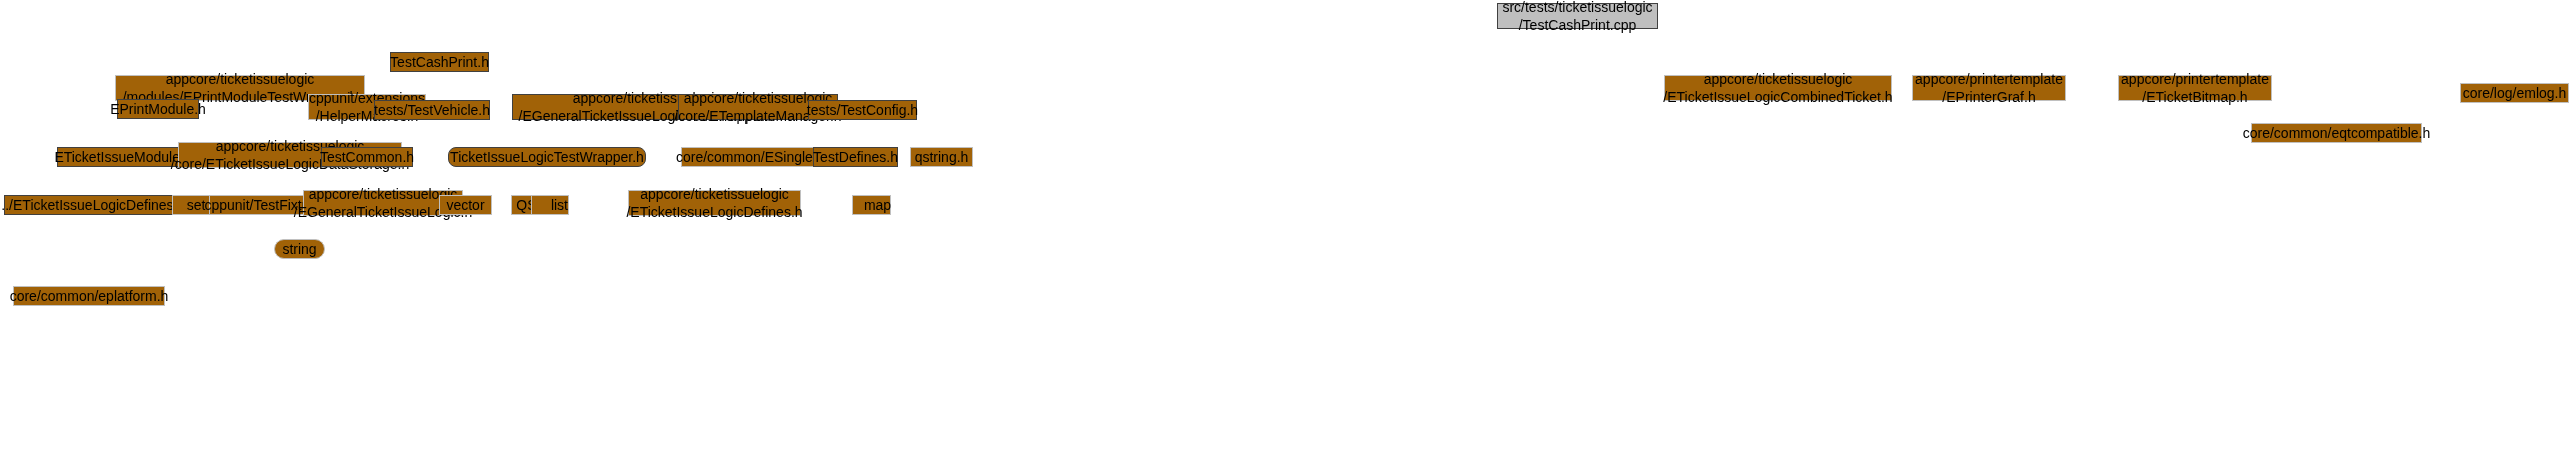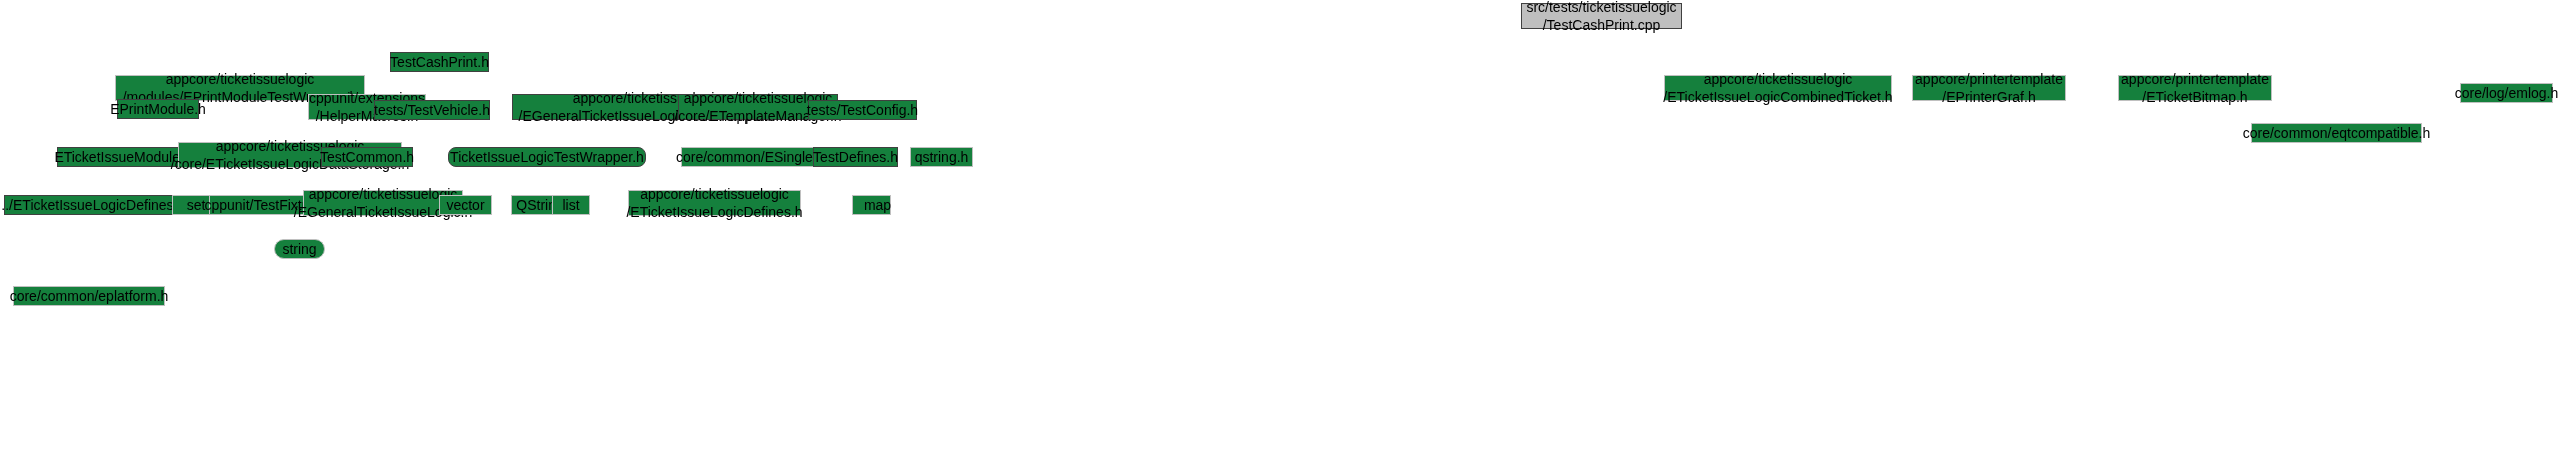--- a/index.html
+++ b/index.html
@@ -12,21 +12,21 @@
     overflow:hidden;
   }
   #edges{position:absolute;left:0;top:0;width:2576px;height:454px;}
   .node{
     position:absolute;
     box-sizing:border-box;
     display:flex;
     align-items:center;
     justify-content:center;
     text-align:center;
-    background:#15803d;
+    background:#a16207;
     border:0.9px solid #c0c0c0;
     color:#000000;
     font-size:14px;
     line-height:18px;
     white-space:pre;
     letter-spacing:0px;
     z-index:5;
   }
   .node.root{
     background:#bfbfbf;
@@ -101,33 +101,33 @@
         <path d="M NaN 127 C NaN 167.5 928.28 194 929 208" marker-end="url(#arrow)"></path>
         <path d="M NaN 127 C NaN 191 343 241 319 255" marker-end="url(#arrow)"></path>
         <path d="M NaN 178 C NaN 193 927.74 194 929 208" marker-end="url(#arrow)"></path>
         <path d="M NaN 178 C NaN 216.5 343 241 319 255" marker-end="url(#arrow)"></path>
         <path d="M NaN 230 C NaN 242.5 343 241 319 255" marker-end="url(#arrow)"></path>
         <path d="M NaN 216 C NaN 217.25 489.664 204.5 496 218.5" marker-end="url(#arrow)"></path>
         <path d="M NaN 230 C NaN 242.5 325.408 241 319 255" marker-end="url(#arrow)"></path>
       </g>
   </svg>
   <div id="nodes-layer">
-      <div class="node root" style="left: 1497px; top: 2.8px; width: 161px; height: 26px; margin-left: 24px;"><span class="lbl">src/tests/ticketissuelogic
+      <div class="node root" style="left: 1497px; top: 2.8px; width: 161px; height: 26px;"><span class="lbl">src/tests/ticketissuelogic
 /TestCashPrint.cpp</span></div>
       <div class="node" style="left: 115px; top: 75px; width: 250px; height: 26px;"><span class="lbl">appcore/ticketissuelogic
 /modules/EPrintModuleTestWrapper.h</span></div>
       <div class="node strong" style="left: 390px; top: 52px; width: 99px; height: 20px;"><span class="lbl">TestCashPrint.h</span></div>
       <div class="node" style="left: 1664px; top: 75px; width: 228px; height: 26px;"><span class="lbl">appcore/ticketissuelogic
 /ETicketIssueLogicCombinedTicket.h</span></div>
       <div class="node" style="left: 1912px; top: 75px; width: 154px; height: 26px;"><span class="lbl">appcore/printertemplate
 /EPrinterGraf.h</span></div>
       <div class="node" style="left: 2118px; top: 75px; width: 154px; height: 26px;"><span class="lbl">appcore/printertemplate
 /ETicketBitmap.h</span></div>
       <div class="node" style="left: 2251px; top: 83px; width: 171px; height: 20px; margin-top: 40px;"><span class="lbl">core/common/eqtcompatible.h</span></div>
-      <div class="node" style="left: 2460px; top: 83px; width: 93px; height: 20px;"><span class="lbl">core/log/emlog.h</span></div>
+      <div class="node" style="left: 2460px; top: 83px; width: 109px; height: 20px;"><span class="lbl">core/log/emlog.h</span></div>
       <div class="node strong" style="left: 117px; top: 99px; width: 82px; height: 20px;"><span class="lbl">EPrintModule.h</span></div>
       <div class="node" style="left: 308px; top: 94px; width: 118px; height: 26px;"><span class="lbl">cppunit/extensions
 /HelperMacros.h</span></div>
       <div class="node strong" style="left: 374px; top: 100px; width: 116px; height: 20px;"><span class="lbl">tests/TestVehicle.h</span></div>
       <div class="node strong" style="left: 512px; top: 94px; width: 270px; height: 26px;"><span class="lbl">appcore/ticketissuelogic
 /EGeneralTicketIssueLogicTestWrapper.h</span></div>
       <div class="node strong" style="left: 678px; top: 94px; width: 160px; height: 26px;"><span class="lbl">appcore/ticketissuelogic
 /core/ETemplateManager.h</span></div>
       <div class="node strong" style="left: 808px; top: 100px; width: 109px; height: 20px;"><span class="lbl">tests/TestConfig.h</span></div>
       <div class="node strong" style="left: 57px; top: 147px; width: 132px; height: 20px;"><span class="lbl">ETicketIssueModule.h</span></div>
@@ -138,21 +138,21 @@
       <div class="node" style="left: 681px; top: 147px; width: 158px; height: 20px;"><span class="lbl">core/common/ESingleton.h</span></div>
       <div class="node strong" style="left: 813px; top: 147px; width: 85px; height: 20px;"><span class="lbl">TestDefines.h</span></div>
       <div class="node" style="left: 910px; top: 147px; width: 63px; height: 20px;"><span class="lbl">qstring.h</span></div>
       <div class="node strong" style="left: 3.8px; top: 195px; width: 179px; height: 20px;"><span class="lbl">../ETicketIssueLogicDefines.h</span></div>
       <div class="node" style="left: 172px; top: 195px; width: 38px; height: 20px; padding-left: 10px;"><span class="lbl">set</span></div>
       <div class="node" style="left: 209px; top: 195px; width: 120px; height: 20px;"><span class="lbl">cppunit/TestFixture.h</span></div>
       <div class="node" style="left: 303px; top: 190px; width: 160px; height: 26px;"><span class="lbl">appcore/ticketissuelogic
 /EGeneralTicketIssueLogic.h</span></div>
       <div class="node" style="left: 439px; top: 195px; width: 53px; height: 20px;"><span class="lbl">vector</span></div>
       <div class="node" style="left: 511px; top: 195px; width: 58px; height: 20px;"><span class="lbl">QString</span></div>
-      <div class="node" style="left: 552px; top: 195px; width: 38px; height: 20px;"><span class="lbl">list</span></div>
+      <div class="node" style="left: 531px; top: 195px; width: 38px; height: 20px; justify-content: flex-end;"><span class="lbl">list</span></div>
       <div class="node" style="left: 628px; top: 190px; width: 173px; height: 26px;"><span class="lbl">appcore/ticketissuelogic
 /ETicketIssueLogicDefines.h</span></div>
       <div class="node" style="left: 852px; top: 195px; width: 39px; height: 20px; padding-left: 12px;"><span class="lbl">map</span></div>
       <div class="node" style="left: 13px; top: 239px; width: 152px; height: 20px; margin-top: 47px;"><span class="lbl">core/common/eplatform.h</span></div>
       <div class="node" style="left: 274px; top: 239px; width: 51px; height: 20px; border-radius: 10px;"><span class="lbl">string</span></div>
     </div>
 </div>
 
 
 </body></html>

